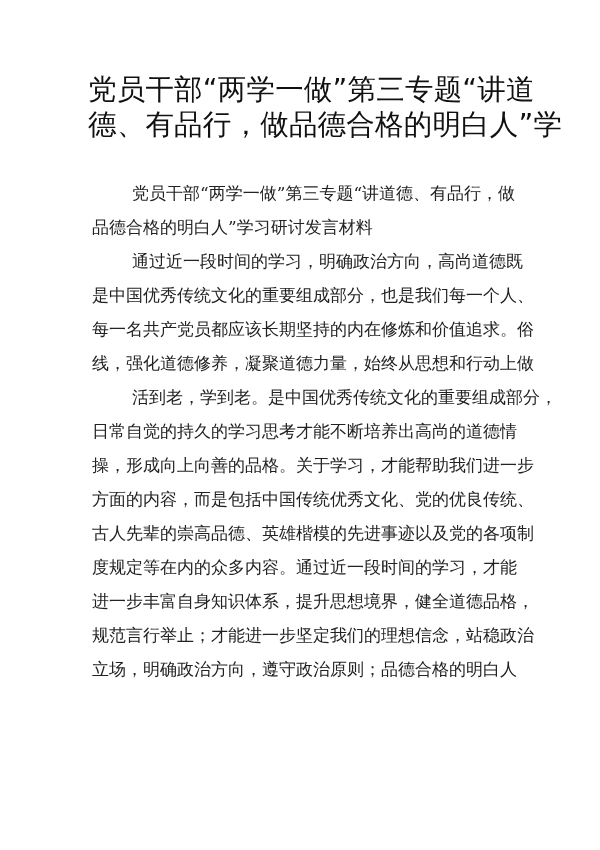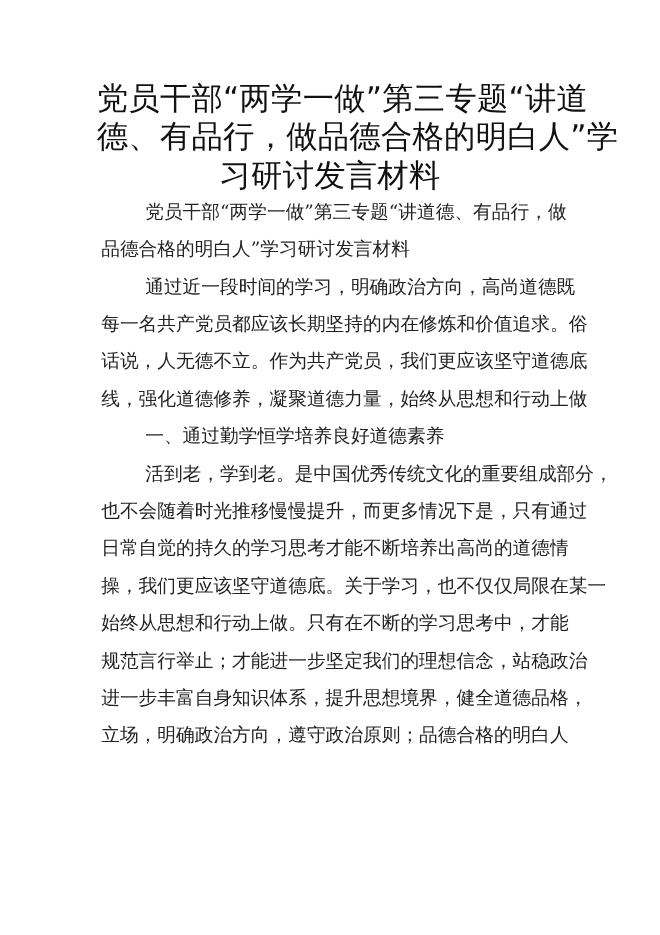--- a/index.html
+++ b/index.html
@@ -21,41 +21,38 @@
   .body .ln { display: block; white-space: nowrap; height: 34px; }
   .body .ind { padding-left: 40px; }
 </style>
 </head>
 <body>
 
 <div class="page">
   <h1 class="title">
     <span>党员干部“两学一做”第三专题“讲道</span>
     <span>德、有品行，做品德合格的明白人”学</span>
-    <span>习研讨发言材料</span>
   </h1>
 
   <div class="body">
     <div>
       <span class="ln ind">党员干部“两学一做”第三专题“讲道德、有品行，做</span>
       <span class="ln">品德合格的明白人”学习研讨发言材料</span>
     </div>
     <div>
       <span class="ln ind">通过近一段时间的学习，明确政治方向，高尚道德既</span>
+      <span class="ln">是中国优秀传统文化的重要组成部分，也是我们每一个人、</span>
       <span class="ln">每一名共产党员都应该长期坚持的内在修炼和价值追求。俗</span>
-      <span class="ln">话说，人无德不立。作为共产党员，我们更应该坚守道德底</span>
       <span class="ln">线，强化道德修养，凝聚道德力量，始终从思想和行动上做</span>
     </div>
     <div>
-      <span class="ln ind">一、通过勤学恒学培养良好道德素养</span>
-    </div>
-    <div>
       <span class="ln ind">活到老，学到老。是中国优秀传统文化的重要组成部分，</span>
-      <span class="ln">也不会随着时光推移慢慢提升，而更多情况下是，只有通过</span>
       <span class="ln">日常自觉的持久的学习思考才能不断培养出高尚的道德情</span>
-      <span class="ln">操，我们更应该坚守道德底。关于学习，也不仅仅局限在某一</span>
-      <span class="ln">始终从思想和行动上做。只有在不断的学习思考中，才能</span>
+      <span class="ln">操，形成向上向善的品格。关于学习，才能帮助我们进一步</span>
+      <span class="ln">方面的内容，而是包括中国传统优秀文化、党的优良传统、</span>
+      <span class="ln">古人先辈的崇高品德、英雄楷模的先进事迹以及党的各项制</span>
+      <span class="ln">度规定等在内的众多内容。通过近一段时间的学习，才能</span>
+      <span class="ln">进一步丰富自身知识体系，提升思想境界，健全道德品格，</span>
       <span class="ln">规范言行举止；才能进一步坚定我们的理想信念，站稳政治</span>
-      <span class="ln">进一步丰富自身知识体系，提升思想境界，健全道德品格，</span>
       <span class="ln">立场，明确政治方向，遵守政治原则；品德合格的明白人</span>
     </div>
   </div>
 </div>
 
 </body></html>

